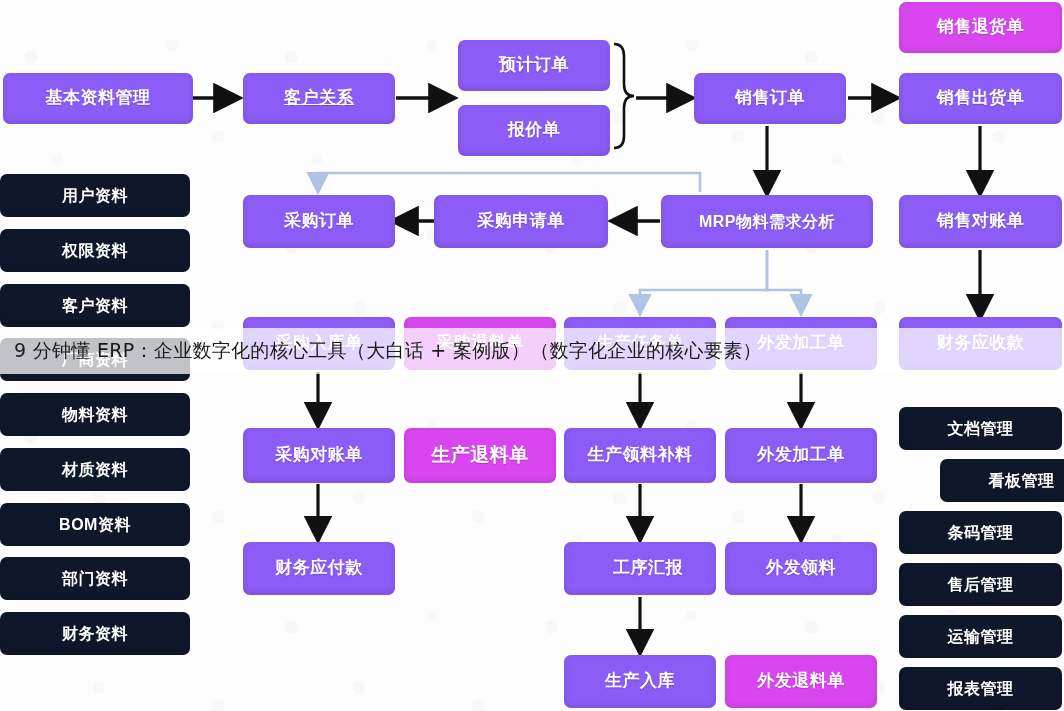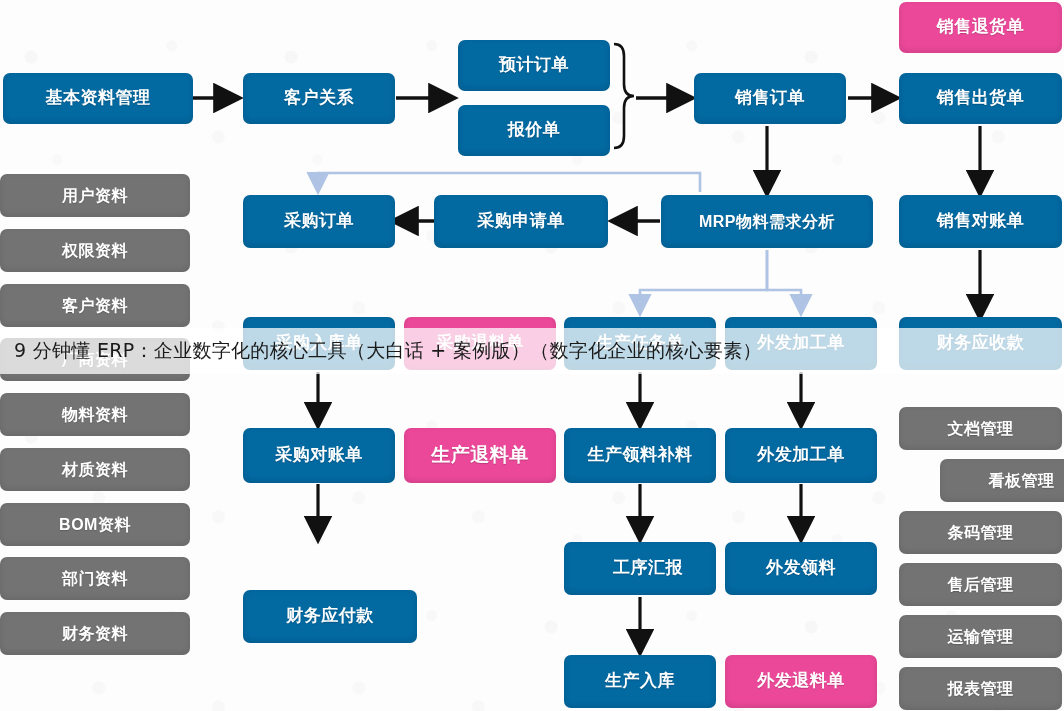--- a/index.html
+++ b/index.html
@@ -31,23 +31,23 @@
     display:flex;align-items:center;justify-content:center;
     border-radius:7px;
     color:#ffffff;
     font-weight:bold;
     letter-spacing:.5px;
     text-align:center;
     box-sizing:border-box;
     line-height:1.1;
     text-shadow:0 1px 1px rgba(0,0,0,.20);
   }
-  .blue{background:#0369a1;box-shadow:inset 0 -2px 6px rgba(0,0,0,.12);}
-  .teal{background:#737373;box-shadow:inset 0 -2px 6px rgba(0,0,0,.10);}
-  .red {background:#ec4899;box-shadow:inset 0 -2px 6px rgba(0,0,0,.12);}
+  .blue{background:#8b5cf6;box-shadow:inset 0 -2px 6px rgba(0,0,0,.12);}
+  .teal{background:#0f172a;box-shadow:inset 0 -2px 6px rgba(0,0,0,.10);}
+  .red {background:#d946ef;box-shadow:inset 0 -2px 6px rgba(0,0,0,.12);}
 
   svg.links{position:absolute;left:0;top:0;width:1064px;height:711px;pointer-events:none;}
 
   
   .overlay-band{
     position:absolute;left:0;top:328px;width:1064px;height:46px;
     background:rgba(255,255,255,.74);
     display:flex;align-items:center;
     pointer-events:none;
   }
@@ -101,21 +101,21 @@
 
     <line x1="318" y1="484" x2="318" y2="538" stroke="#111111" stroke-width="3.2" marker-end="url(#ad)"></line>
     <line x1="640" y1="484" x2="640" y2="538" stroke="#111111" stroke-width="3.2" marker-end="url(#ad)"></line>
     <line x1="801" y1="484" x2="801" y2="538" stroke="#111111" stroke-width="3.2" marker-end="url(#ad)"></line>
 
     <line x1="640" y1="597" x2="640" y2="651" stroke="#111111" stroke-width="3.2" marker-end="url(#ad)"></line>
   </svg>
 
   <div class="node blue" style="left:3px;top:73px;width:190px;height:51px;font-size:17px;">基本资料管理</div>
 
-  <div class="node blue" style="left:243px;top:73px;width:152px;height:51px;font-size:17px;">客户关系</div>
+  <div class="node blue" style="left:243px;top:73px;width:152px;height:51px;font-size:17px;text-decoration:underline;">客户关系</div>
 
   <div class="node blue" style="left:458px;top:40px;width:152px;height:51px;font-size:17px;">预计订单</div>
 
   <div class="node blue" style="left:458px;top:105px;width:152px;height:51px;font-size:17px;">报价单</div>
 
   <div class="node blue" style="left:694px;top:73px;width:152px;height:51px;font-size:17px;">销售订单</div>
 
   <div class="node red" style="left:899px;top:2px;width:163px;height:51px;font-size:17px;">销售退货单</div>
 
   <div class="node blue" style="left:899px;top:73px;width:163px;height:51px;font-size:17px;">销售出货单</div>
@@ -139,21 +139,21 @@
   <div class="node blue" style="left:899px;top:317px;width:163px;height:53px;font-size:17px;">财务应收款</div>
 
   <div class="node blue" style="left:243px;top:428px;width:152px;height:55px;font-size:17px;">采购对账单</div>
 
   <div class="node red" style="left:404px;top:428px;width:152px;height:55px;font-size:19px;">生产退料单</div>
 
   <div class="node blue" style="left:564px;top:428px;width:152px;height:55px;font-size:17px;">生产领料补料</div>
 
   <div class="node blue" style="left:725px;top:428px;width:152px;height:55px;font-size:17px;">外发加工单</div>
 
-  <div class="node blue" style="left:243px;top:542px;width:174px;height:53px;font-size:17px;margin-top:48px;">财务应付款</div>
+  <div class="node blue" style="left:243px;top:542px;width:152px;height:53px;font-size:17px;">财务应付款</div>
 
   <div class="node blue" style="left:564px;top:542px;width:152px;height:53px;font-size:17px;padding-left:16px;">工序汇报</div>
 
   <div class="node blue" style="left:725px;top:542px;width:152px;height:53px;font-size:17px;">外发领料</div>
 
   <div class="node blue" style="left:564px;top:655px;width:152px;height:53px;font-size:17px;">生产入库</div>
 
   <div class="node red" style="left:725px;top:655px;width:152px;height:53px;font-size:17px;">外发退料单</div>
 
   <div class="node teal" style="left:0px;top:174px;width:190px;height:43px;font-size:16px;">用户资料</div>

